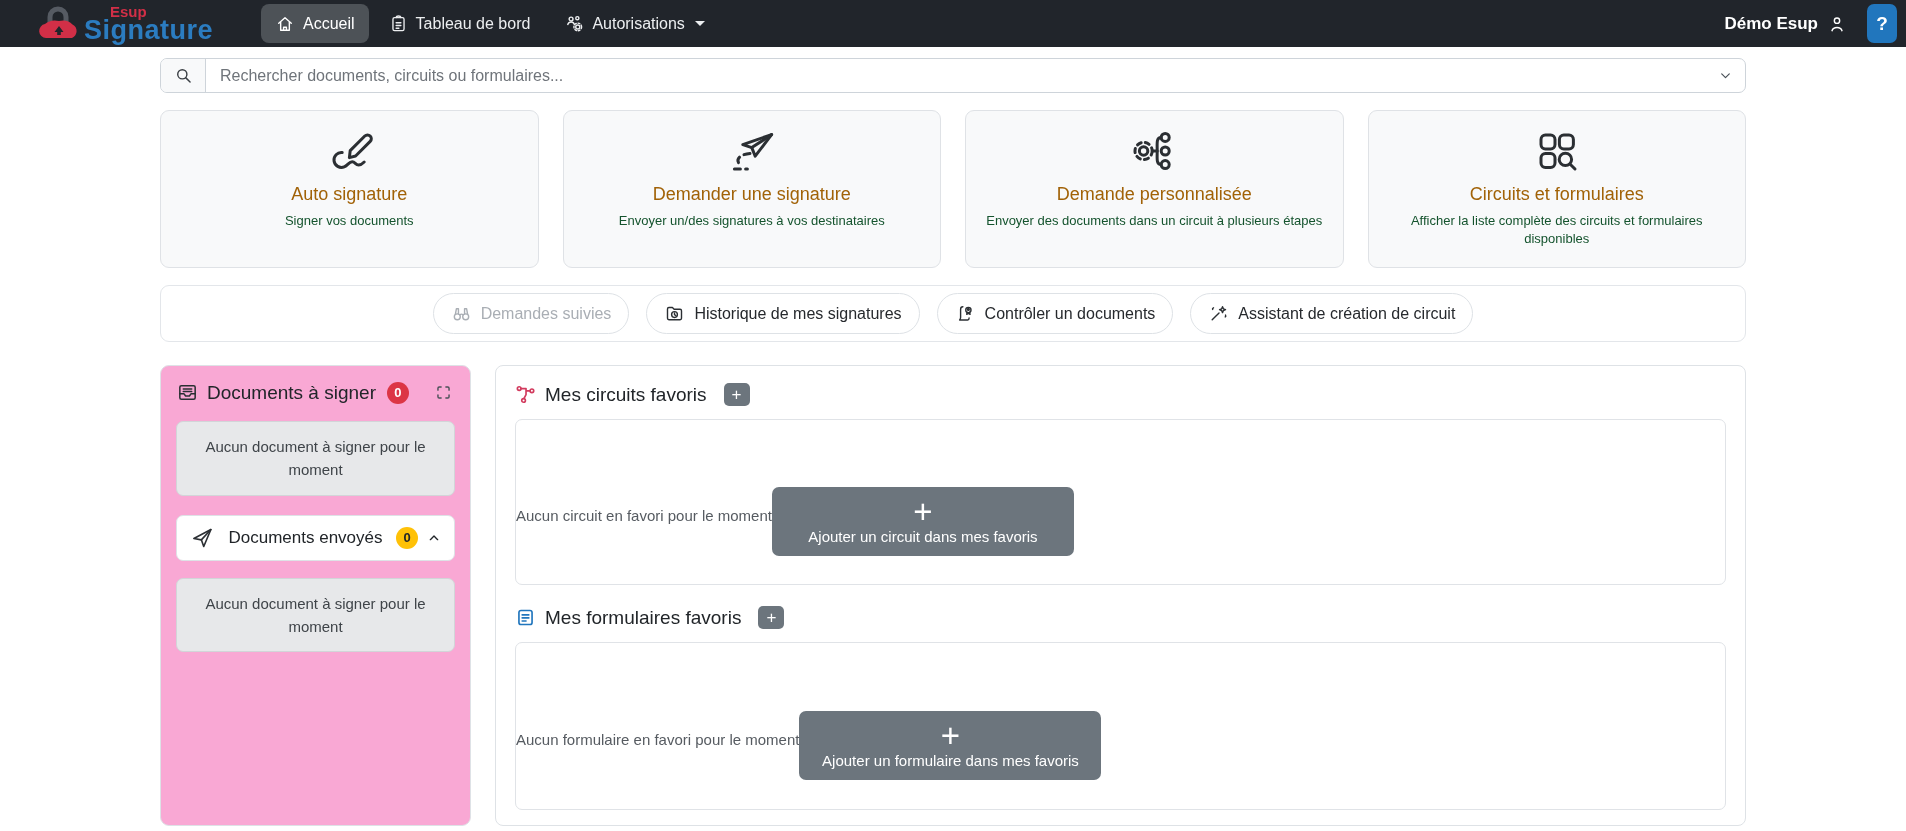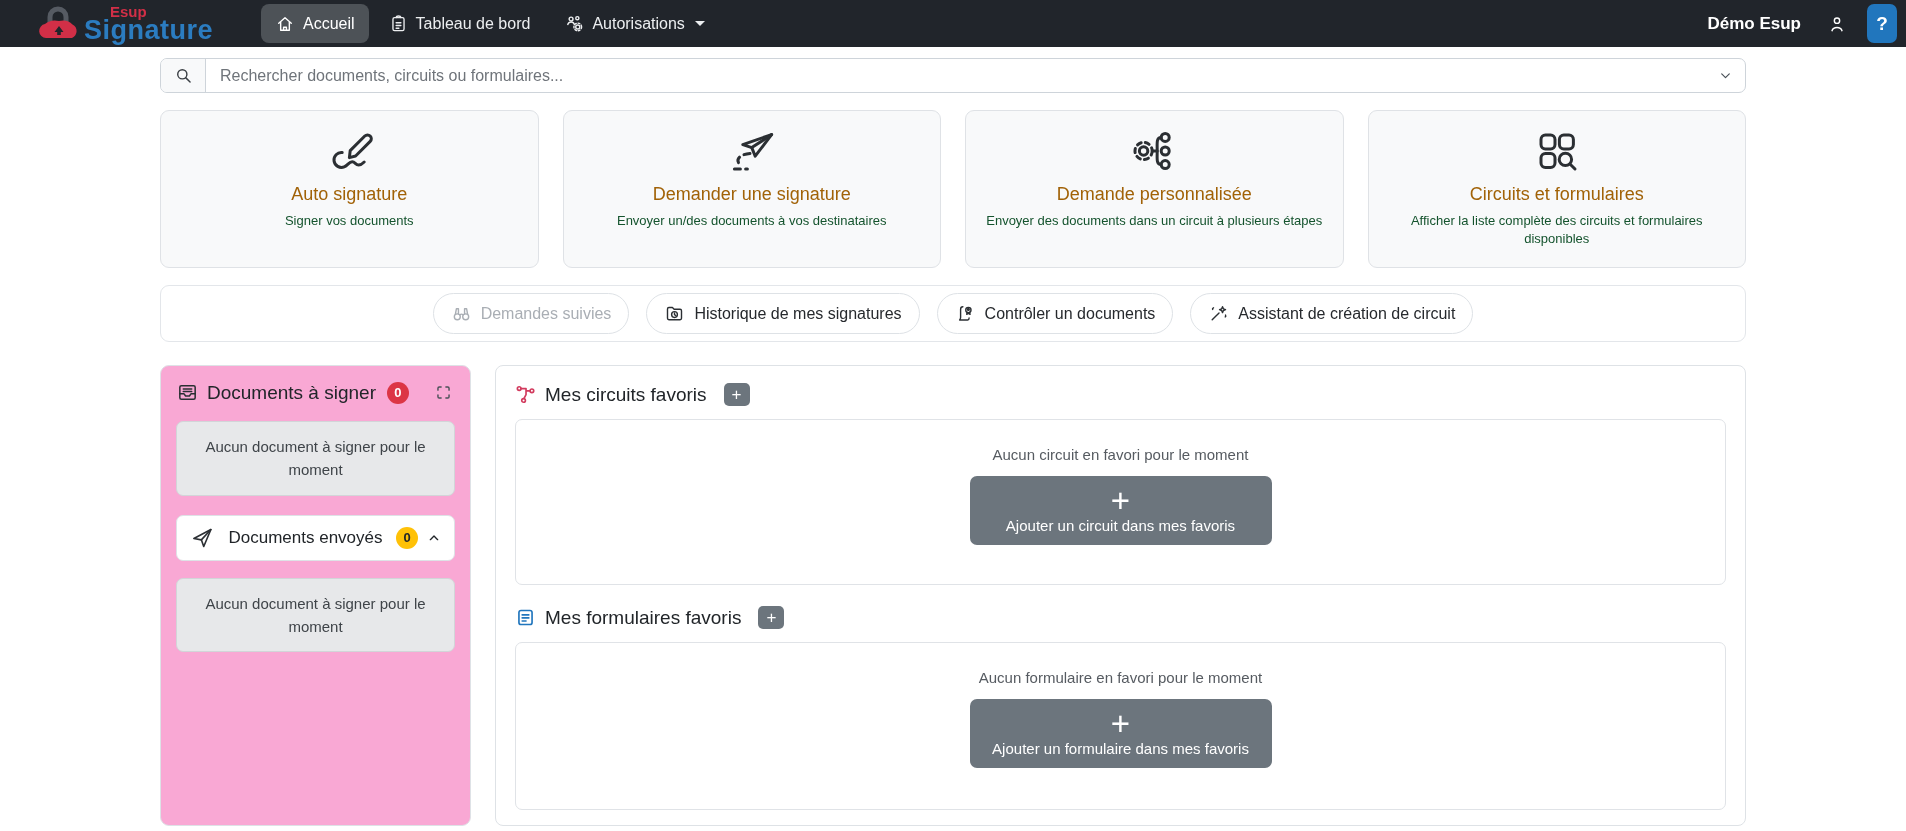--- a/index.html
+++ b/index.html
@@ -11,21 +11,21 @@
   .brand { display:flex; align-items:center; gap:2px; margin-right:48px; cursor:pointer; }
   .brand-text { display:flex; flex-direction:column; line-height:1; }
   .brand-top { color:#d22f47; font-size:15px; font-weight:bold; margin-left:26px; margin-bottom:-2px; }
   .brand-bottom { color:#2b7cc0; font-size:27px; font-weight:bold; letter-spacing:.5px; }
   .nav-items { display:flex; align-items:flex-start; gap:6px; }
   .nav-link { display:flex; align-items:center; gap:8px; color:#eceef0; font-size:16px;
     padding:0 14px; height:39px; border-radius:8px; cursor:pointer; }
   .nav-link.active { background:#4d5257; color:#fff; }
   .nav-link svg { flex:0 0 auto; }
   .nav-right { margin-left:auto; display:flex; align-items:center; gap:10px; }
-  .nav-user { color:#fff; font-weight:bold; font-size:17px; display:flex; align-items:center; gap:26px; cursor:pointer; }
+  .nav-user { color:#fff; font-weight:bold; font-size:17px; display:flex; align-items:center; gap:9px; cursor:pointer; }
   .help-btn { width:30px; height:39px; background:#2176bd; border:none; border-radius:7px;
     color:#fff; font-size:19px; font-weight:bold; margin-left:10px; cursor:pointer;
     display:flex; align-items:center; justify-content:center; }
   .caret-down { width:0; height:0; border-left:5px solid transparent; border-right:5px solid transparent;
     border-top:5px solid #eceef0; margin-left:2px; }
 
   
   .search-wrap { padding:11px 160px 0; }
   .search-group { display:flex; align-items:center; height:35px; border:1px solid #ced4da; border-radius:7px; overflow:hidden; background:#fff; }
   .search-addon { width:45px; align-self:stretch; background:#f8f9fa; border-right:1px solid #ced4da;
@@ -70,21 +70,21 @@
   .chev { display:flex; margin-left:2px; }
 
   .right-panel { flex:1; height:461px; border:1px solid #dee2e6; border-radius:8px; padding:17px 19px; background:#fff; }
   .fav-head { display:flex; align-items:center; gap:9px; }
   .fav-head.second { margin-top:21px; }
   .fav-title { font-size:19px; color:#212529; }
   .plus-btn { width:26px; height:23px; background:#6c757d; color:#fff; border:none; border-radius:5px;
     font-size:17px; line-height:1; margin-left:8px; cursor:pointer; display:flex; align-items:center; justify-content:center;
     font-family:"Liberation Sans", sans-serif; }
   .fav-box { margin-top:13px; border:1px solid #e0e3e7; border-radius:7px; height:166px;
-    display:flex; flex-direction:column; align-items:center; padding-top:26px; }
+    display:flex; flex-direction:row; align-items:center; padding-top:26px; }
   .fav-empty { font-size:15px; color:#565b61; }
   .fav-add-btn { margin-top:13px; background:#6c757d; border:none; border-radius:7px; color:#fff;
     width:302px; height:69px; display:flex; flex-direction:column; align-items:center; justify-content:center;
     cursor:pointer; font-family:"Liberation Sans", sans-serif; }
   .fav-add-plus { font-size:33px; font-weight:200; line-height:.85; }
   .fav-add-label { font-size:15px; margin-top:1px; }
 
   svg { display:block; }
 </style>
 </head>
@@ -189,21 +189,21 @@
   <div class="action-card">
     <div class="ic">
       <svg width="50" height="48" viewBox="0 0 24 24" fill="none" stroke="#2b2f33" stroke-width="1.5" stroke-linecap="round" stroke-linejoin="round">
         <path d="M21.8 3.8 L13.6 14.6 11.9 10.3 7.4 8.8 Z"></path>
         <path d="M21.8 3.8 L11.9 10.3"></path>
         <path d="M11 13.2 C5.5 13.8 3.4 16.6 6.2 18.9" stroke-dasharray="3 2.6"></path>
         <path d="M3.2 21 h6.5" stroke-dasharray="3 2.6"></path>
       </svg>
     </div>
     <div class="card-title">Demander une signature</div>
-    <div class="card-sub">Envoyer un/des documents à vos destinataires</div>
+    <div class="card-sub">Envoyer un/des signatures à vos destinataires</div>
   </div>
 
   <div class="action-card">
     <div class="ic">
       <svg width="48" height="48" viewBox="0 0 24 24" fill="none" stroke="#2b2f33" stroke-width="1.5" stroke-linecap="round" stroke-linejoin="round">
         <circle cx="6.8" cy="12" r="2.1"></circle>
         <circle cx="6.8" cy="12" r="4.3" stroke-dasharray="2.1 2.1"></circle>
         <path d="M11.4 12 h2.2"></path>
         <path d="M15.5 5.2 c-2.4 0 -1.9 3 -1.9 6.8 s-.5 6.8 1.9 6.8"></path>
         <circle cx="17.6" cy="5.2" r="2"></circle>

